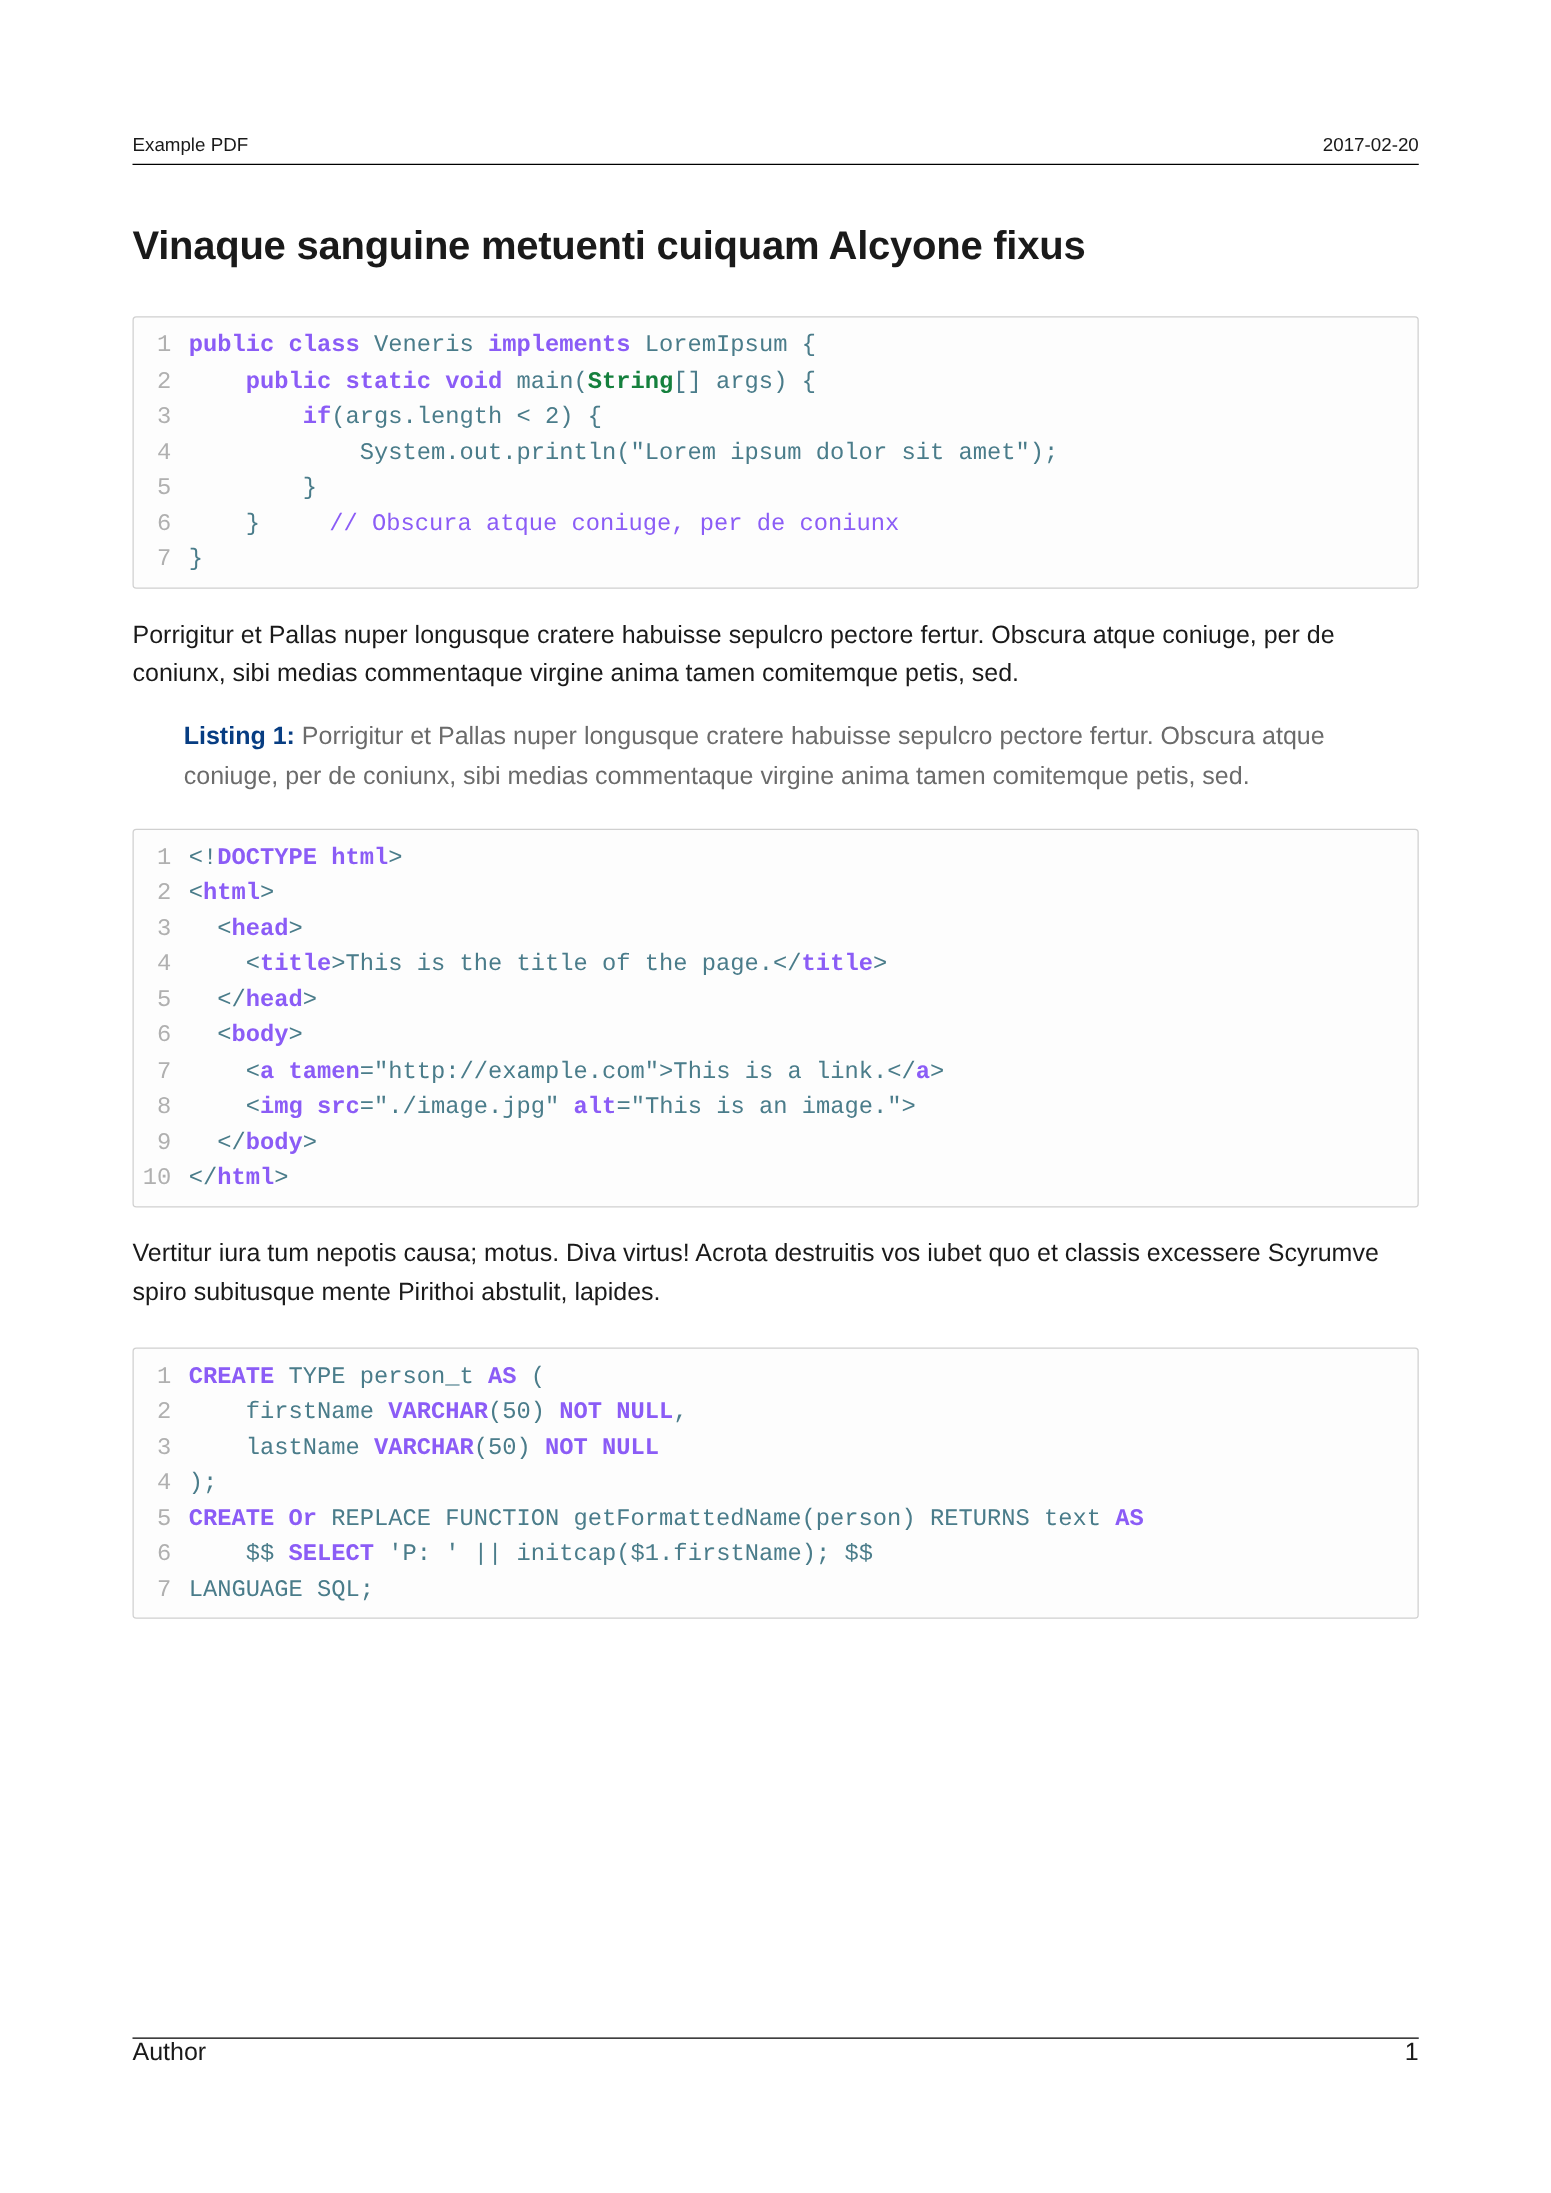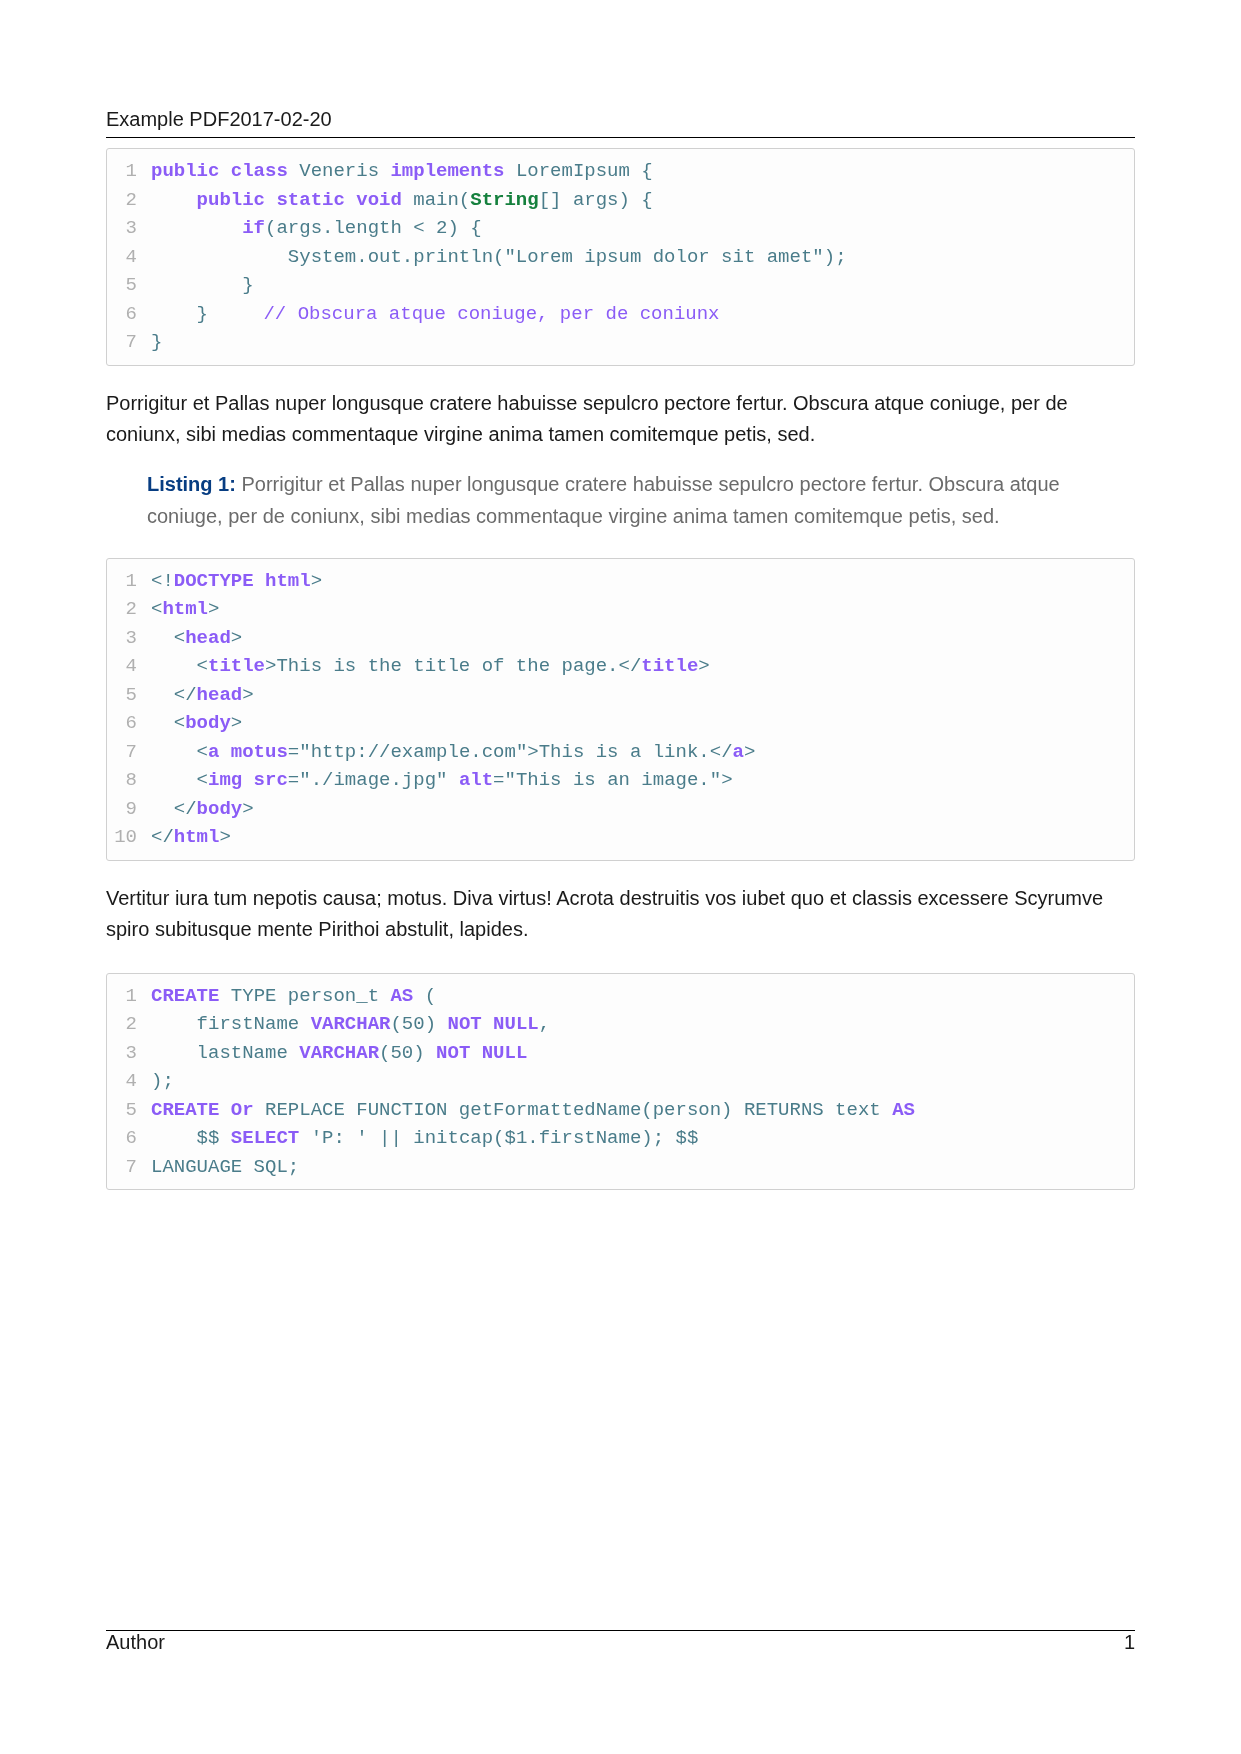--- a/index.html
+++ b/index.html
@@ -12,25 +12,25 @@
     position: relative;
     padding: 108px 106px 100px 106px;
   }
   .page-content {
     height: 100%;
     display: flex;
     flex-direction: column;
   }
   .header-bar {
     display: flex;
-    justify-content: flex-start;
+    justify-content: space-between;
     align-items: baseline;
     border-bottom: 1.5px solid #000;
     padding-bottom: 6px;
-    font-size: 20px;
+    font-size: 15px;
   }
   h1 {
     font-size: 32px;
     font-weight: 700;
     margin-top: 46px;
     margin-bottom: 28px;
     letter-spacing: -0.2px;
   }
   h2 {
     font-size: 22px;
@@ -98,20 +98,21 @@
 </head>
 <body>
 
 <div class="page-content">
 
   <div class="header-bar">
     <span>Example PDF</span>
     <span>2017-02-20</span>
   </div>
 
+  <h1>Vinaque sanguine metuenti cuiquam Alcyone fixus</h1>
 
 
   <div class="code-block">
       <div class="code-line"><span class="ln">1</span><span class="code-content"><span class="kw">public class</span><span class="plain"> Veneris </span><span class="kw">implements</span><span class="plain"> LoremIpsum {</span></span></div>
       <div class="code-line"><span class="ln">2</span><span class="code-content"><span class="plain">    </span><span class="kw">public static void</span><span class="plain"> main(</span><span class="type">String</span><span class="plain">[] args) {</span></span></div>
       <div class="code-line"><span class="ln">3</span><span class="code-content"><span class="plain">        </span><span class="kw">if</span><span class="plain">(args.length &lt; 2) {</span></span></div>
       <div class="code-line"><span class="ln">4</span><span class="code-content"><span class="plain">            System.out.println(</span><span class="str">"Lorem ipsum dolor sit amet"</span><span class="plain">);</span></span></div>
       <div class="code-line"><span class="ln">5</span><span class="code-content"><span class="plain">        }</span></span></div>
       <div class="code-line"><span class="ln">6</span><span class="code-content"><span class="plain">    } </span><span class="com">// Obscura atque coniuge, per de coniunx</span></span></div>
       <div class="code-line"><span class="ln">7</span><span class="code-content"><span class="plain">}</span></span></div>
@@ -123,21 +124,21 @@
     <span class="listing-label">Listing 1:</span><span> Porrigitur et Pallas nuper longusque cratere habuisse sepulcro pectore fertur. Obscura atque coniuge, per de coniunx, sibi medias commentaque virgine anima tamen comitemque petis, sed.</span>
   </p>
 
   <div class="code-block">
       <div class="code-line"><span class="ln">1</span><span class="code-content"><span class="plain">&lt;!</span><span class="kw">DOCTYPE html</span><span class="plain">&gt;</span></span></div>
       <div class="code-line"><span class="ln">2</span><span class="code-content"><span class="plain">&lt;</span><span class="kw">html</span><span class="plain">&gt;</span></span></div>
       <div class="code-line"><span class="ln">3</span><span class="code-content"><span class="plain">  &lt;</span><span class="kw">head</span><span class="plain">&gt;</span></span></div>
       <div class="code-line"><span class="ln">4</span><span class="code-content"><span class="plain">    &lt;</span><span class="kw">title</span><span class="plain">&gt;This is the title of the page.&lt;/</span><span class="kw">title</span><span class="plain">&gt;</span></span></div>
       <div class="code-line"><span class="ln">5</span><span class="code-content"><span class="plain">  &lt;/</span><span class="kw">head</span><span class="plain">&gt;</span></span></div>
       <div class="code-line"><span class="ln">6</span><span class="code-content"><span class="plain">  &lt;</span><span class="kw">body</span><span class="plain">&gt;</span></span></div>
-      <div class="code-line"><span class="ln">7</span><span class="code-content"><span class="plain">    &lt;</span><span class="kw">a motus</span><span class="plain">=</span><span class="str">"http://example.com"</span><span class="plain">&gt;This is a link.&lt;/</span><span class="kw">a</span><span class="plain">&gt;</span></span></div>
+      <div class="code-line"><span class="ln">7</span><span class="code-content"><span class="plain">    &lt;</span><span class="kw">a tamen</span><span class="plain">=</span><span class="str">"http://example.com"</span><span class="plain">&gt;This is a link.&lt;/</span><span class="kw">a</span><span class="plain">&gt;</span></span></div>
       <div class="code-line"><span class="ln">8</span><span class="code-content"><span class="plain">    &lt;</span><span class="kw">img src</span><span class="plain">=</span><span class="str">"./image.jpg"</span><span class="plain"> </span><span class="kw">alt</span><span class="plain">=</span><span class="str">"This is an image."</span><span class="plain">&gt;</span></span></div>
       <div class="code-line"><span class="ln">9</span><span class="code-content"><span class="plain">  &lt;/</span><span class="kw">body</span><span class="plain">&gt;</span></span></div>
       <div class="code-line"><span class="ln">10</span><span class="code-content"><span class="plain">&lt;/</span><span class="kw">html</span><span class="plain">&gt;</span></span></div>
     </div>
 
   <p>Vertitur iura tum nepotis causa; motus. Diva virtus! Acrota destruitis vos iubet quo et classis excessere Scyrumve spiro subitusque mente Pirithoi abstulit, lapides.</p>
 
   <div class="code-block">
       <div class="code-line"><span class="ln">1</span><span class="code-content"><span class="kw">CREATE</span><span class="plain"> TYPE person_t </span><span class="kw">AS</span><span class="plain"> (</span></span></div>
       <div class="code-line"><span class="ln">2</span><span class="code-content"><span class="plain">    firstName </span><span class="kw">VARCHAR</span><span class="plain">(50) </span><span class="kw">NOT NULL</span><span class="plain">,</span></span></div>

